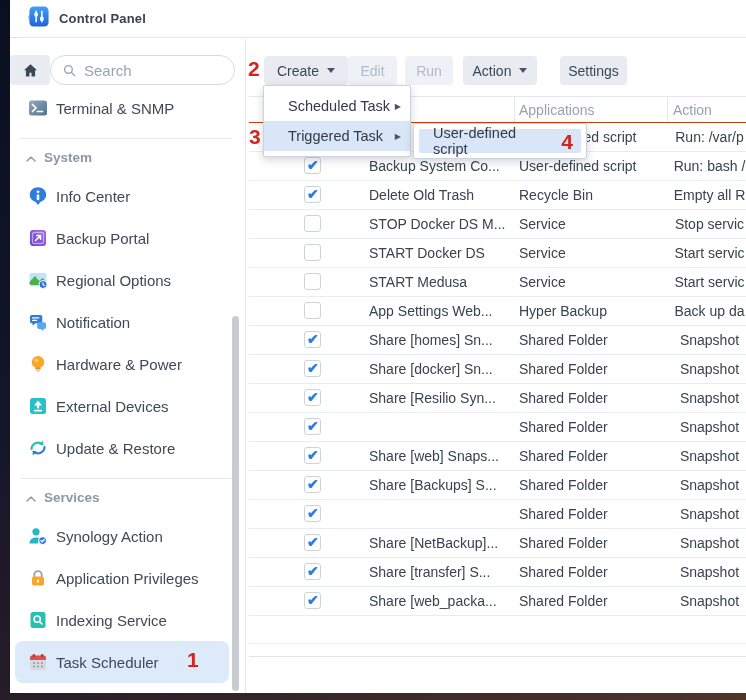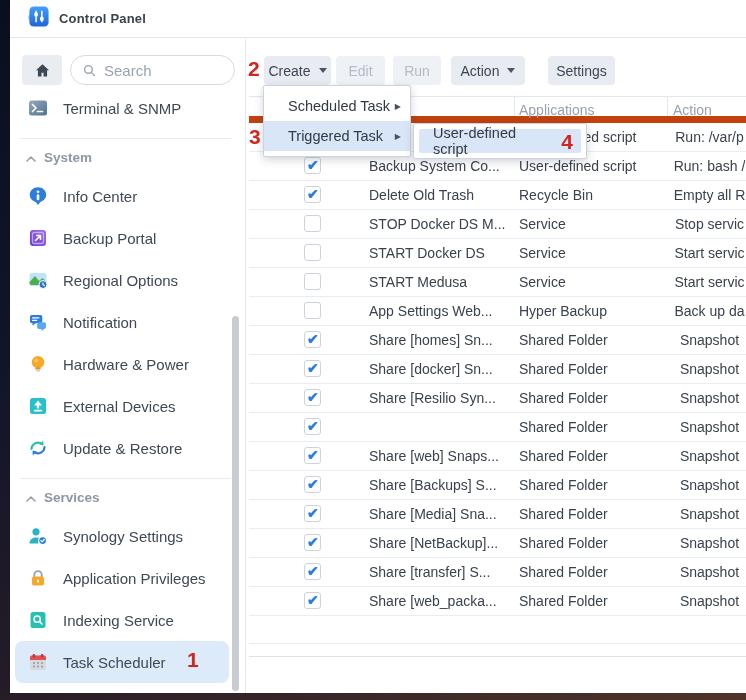--- a/index.html
+++ b/index.html
@@ -10,52 +10,52 @@
     position: relative;
   }
   .window { position:absolute; left:10px; top:0; width:736px; height:693px; background:#fff; }
 
   
   .titlebar { height:38px; border-bottom:1px solid #e2e6ec; display:flex; align-items:center; padding-left:17px; gap:9px; background:#fff; }
   .titlebar .app-title { font-size:13px; font-weight:bold; color:#3a4250; letter-spacing:.2px; }
 
   
   .sidebar { position:absolute; left:0; top:39px; bottom:0; width:236px; background:#fff; border-right:1px solid #e4e8ee; overflow:hidden; }
-  .side-top { display:flex; gap:8px; padding:16px 10px 0 12px; height:46px; }
+  .side-top { display:flex; padding:16px 10px 0 0; height:46px; }
   .home-btn { width:40px; height:30px; background:#e9edf2; border-radius:4px; display:flex; align-items:center; justify-content:center; flex:none; cursor:pointer; }
   .home-btn svg { width:17px; height:17px; }
   .search-box { flex:1; height:30px; border:1px solid #d5dbe3; border-radius:15px; display:flex; align-items:center; gap:7px; padding:0 11px; background:#fff; }
   .search-box svg { width:15px; height:15px; flex:none; }
   .search-text { color:#9aa3b0; font-size:15px; }
 
-  .side-item { height:42px; display:flex; align-items:center; gap:15px; padding-left:13px; font-size:15px; color:#3f4956; margin:0 16px 0 5px; border-radius:8px; cursor:pointer; position:relative; }
+  .side-item { height:42px; display:flex; align-items:center; gap:8px; padding-left:13px; font-size:15px; color:#3f4956; margin:0 16px 0 5px; border-radius:8px; cursor:pointer; position:relative; }
   .side-item.selected { background:#ddeafa; }
   .side-item .ic { width:20px; height:20px; flex:none; }
   .side-item .ic svg { width:20px; height:20px; display:block; }
   .side-item.terminal { margin-top:2px; }
   .divider { height:1px; background:#e7eaef; margin:9px 14px 0 10px; }
   .section-hd { height:36px; display:flex; align-items:center; gap:8px; padding-left:16px; font-size:13.5px; font-weight:bold; color:#8d97a5; }
   .section-hd svg { flex:none; }
   .side-scrollbar { position:absolute; right:6px; top:277px; width:7px; height:375px; background:#c8cbd1; border-radius:4px; }
 
   
   .content { position:absolute; left:237px; top:39px; right:0; bottom:0; background:#fff; overflow:hidden; }
   .toolbar { position:absolute; left:0; top:17px; height:29px; display:flex; align-items:center; padding-left:17px; }
   .tb { height:29px; border-radius:4px; background:#e8ecf2; color:#3d4654; font-size:14px; display:flex; align-items:center; justify-content:center; cursor:pointer; flex:none; }
   .tb.disabled { background:#eef1f5; color:#b2bbc6; cursor:default; }
   .caret { width:0; height:0; border-left:4px solid transparent; border-right:4px solid transparent; border-top:5px solid #4a5462; margin-left:8px; }
-  .tb-create { width:67px; margin-right:5px; }
+  .tb-create { width:84px; }
   .tb-edit   { width:49px; margin-right:8px; }
   .tb-run    { width:48px; margin-right:10px; }
   .tb-action { width:74px; margin-right:23px; }
   .tb-settings { width:67px; }
 
   
   .table { position:absolute; left:2px; right:0; top:57px; }
-  .thead { height:27px; border-top:1px solid #e4e8ee; border-bottom:7px solid #c2410c; position:relative; color:#98a1ae; font-size:14px; }
+  .thead { height:27px; border-top:1px solid #e4e8ee; border-bottom:1px solid #c2410c; position:relative; color:#98a1ae; font-size:14px; }
   .thead .th-app { position:absolute; left:270px; top:5px; }
   .thead .th-action { position:absolute; left:424px; top:5px; }
   .vsep { position:absolute; top:0; bottom:0; width:1px; background:#e4e8ee; }
   .vsep.v1 { left:265px; } .vsep.v2 { left:418px; }
   .trow { height:29px; border-bottom:1px solid #e9ecf0; position:relative; font-size:14px; color:#39424e; }
   .trow .cb { position:absolute; left:55px; top:5px; width:17px; height:17px; border:1px solid #ccd3dd; border-radius:3px; background:#fff; cursor:pointer; }
   .trow .cb.checked::after { content:"\2714"; color:#2a7de1; font-size:14px; font-weight:bold; position:absolute; left:2px; top:-1px; }
   .trow .c-name   { position:absolute; left:120px; top:6px; width:146px; white-space:nowrap; overflow:hidden; }
   .trow .c-app    { position:absolute; left:270px; top:6px; width:148px; white-space:nowrap; overflow:hidden; }
   .trow .c-action { position:absolute; left:424px; top:6px; right:0; white-space:nowrap; overflow:hidden;text-align:center; }
@@ -232,21 +232,21 @@
         </div>
         <div class="side-item">
           <span class="ic">
             <svg viewBox="0 0 20 20">
               <circle cx="8" cy="5.8" r="3.6" fill="#27b5c5"></circle>
               <path d="M1.5 17.5c0-3.9 2.9-6.1 6.5-6.1 1.6 0 3 .4 4.1 1.2a5.3 5.3 0 0 0-1.7 4.9Z" fill="#27b5c5"></path>
               <circle cx="14.6" cy="14.6" r="3.9" fill="#2e7ce0" stroke="#fff" stroke-width="1.1"></circle>
               <path d="m12.9 14.6 1.2 1.2 2.2-2.3" fill="none" stroke="#fff" stroke-width="1.3" stroke-linecap="round" stroke-linejoin="round"></path>
             </svg>
           </span>
-          <span>Synology Settings</span>
+          <span>Synology Action</span>
         </div>
         <div class="side-item">
           <span class="ic">
             <svg viewBox="0 0 20 20">
               <path d="M6.3 9V6.8a3.7 3.7 0 0 1 7.4 0V9" fill="none" stroke="#9aa3ad" stroke-width="1.9"></path>
               <rect x="4" y="8.6" width="12" height="9" rx="1.8" fill="#f7a829"></rect>
               <rect x="9" y="11.4" width="2" height="3.4" rx="1" fill="#fff"></rect>
             </svg>
           </span>
           <span>Application Privileges</span>
@@ -387,21 +387,20 @@
             <span class="c-action">Snapshot</span>
           </div>
           <div class="trow">
             <span class="cb checked"></span>
             <span class="c-name">Share [Backups] S...</span>
             <span class="c-app">Shared Folder</span>
             <span class="c-action">Snapshot</span>
           </div>
           <div class="trow">
             <span class="cb checked"></span>
-            <span class="c-name">Share [Media] Sna...</span>
             <span class="c-app">Shared Folder</span>
             <span class="c-action">Snapshot</span>
           </div>
           <div class="trow">
             <span class="cb checked"></span>
             <span class="c-name">Share [NetBackup]...</span>
             <span class="c-app">Shared Folder</span>
             <span class="c-action">Snapshot</span>
           </div>
           <div class="trow">

